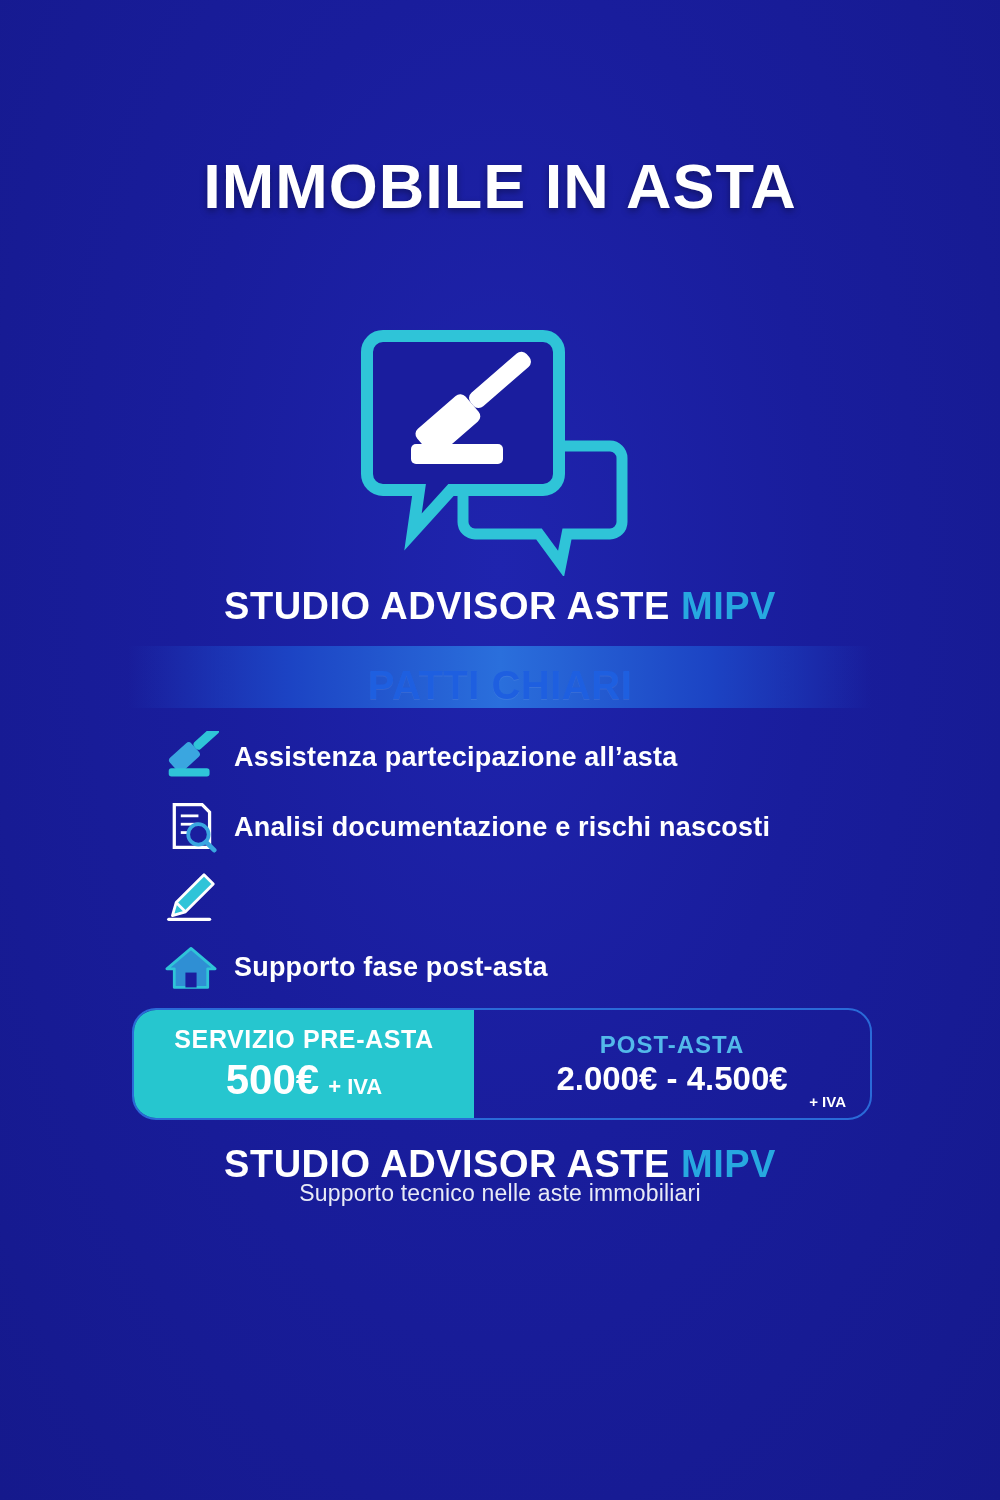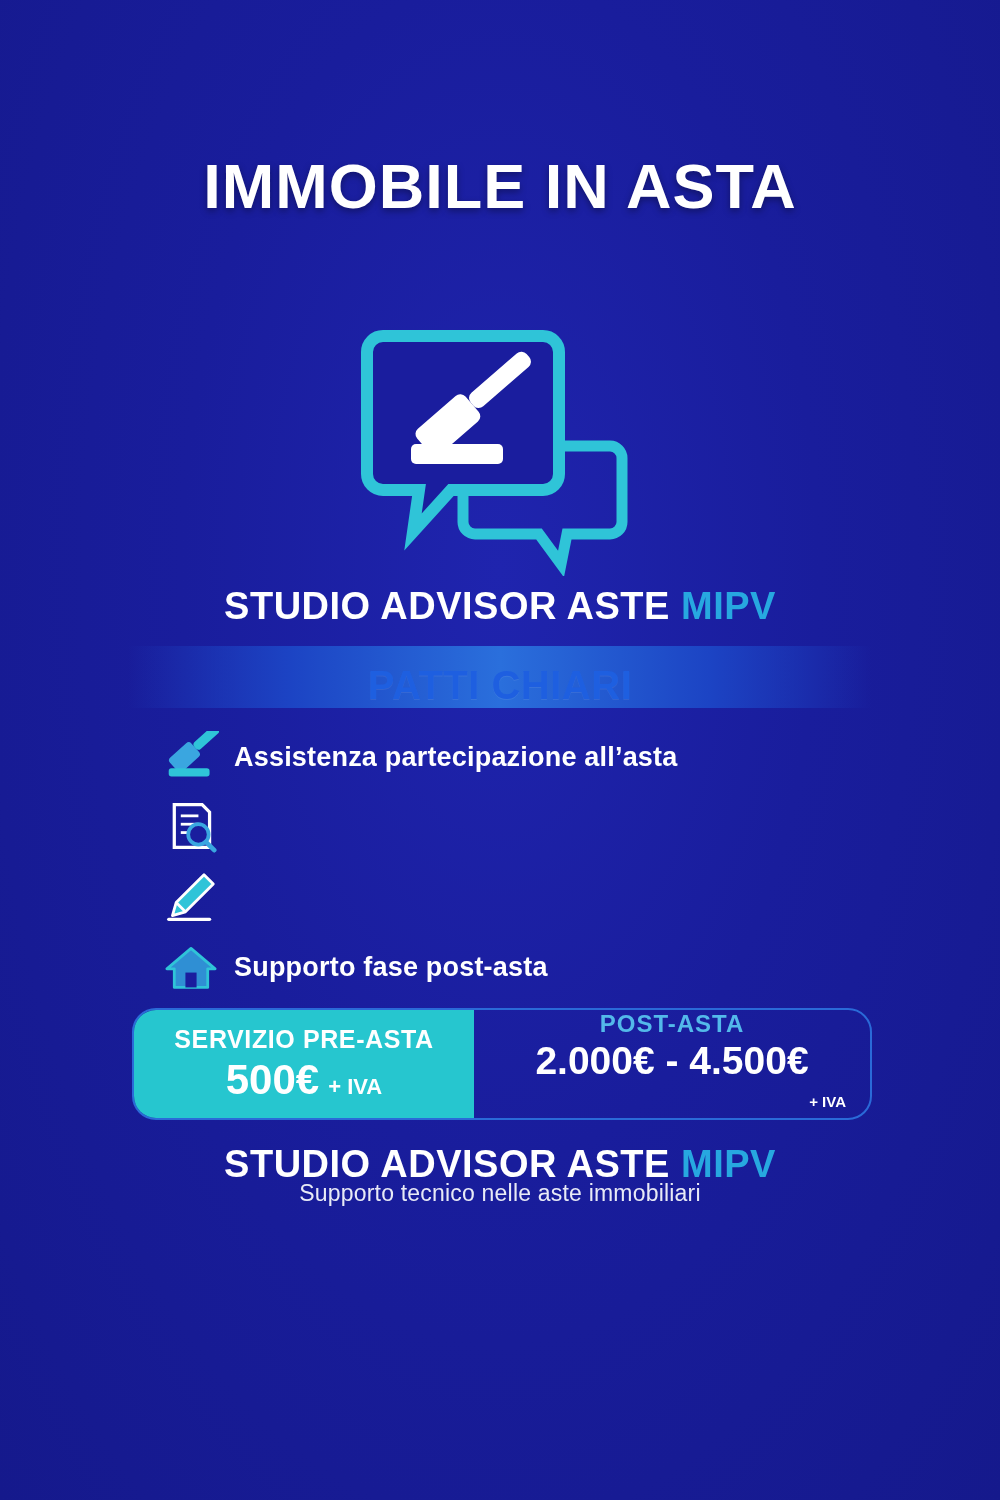--- a/index.html
+++ b/index.html
@@ -178,30 +178,31 @@
   .price-pre .pvalue .iva {
     font-size: 22px;
     margin-left: 9px;
     font-weight: bold;
   }
   .price-post {
     flex: 1;
     display: flex;
     flex-direction: column;
     align-items: center;
+    justify-content: center;
     position: relative;
   }
   .price-post .plabel {
     font-size: 24px;
     font-weight: bold;
     color: #53b9ea;
     letter-spacing: 1px;
   }
   .price-post .pvalue {
-    font-size: 39px;
+    font-size: 33px;
     font-weight: bold;
     color: #ffffff;
     margin-top: 1px;
   }
   .price-post .iva {
     position: absolute;
     right: 24px;
     bottom: 8px;
     font-size: 15px;
     color: #ffffff;
@@ -286,20 +287,21 @@
       <span class="feature-icon">
         <svg viewBox="0 0 60 56" width="56" height="52" aria-hidden="true">
           <path d="M12 4 H42 L50 12 V50 H12 Z" fill="none" stroke="#ffffff" stroke-width="3.5"></path>
           <line x1="19" y1="16" x2="38" y2="16" stroke="#ffffff" stroke-width="3"></line>
           <line x1="19" y1="25" x2="38" y2="25" stroke="#ffffff" stroke-width="3"></line>
           <line x1="19" y1="34" x2="30" y2="34" stroke="#ffffff" stroke-width="3"></line>
           <circle cx="38" cy="36" r="11" fill="#1a1d9e" stroke="#3aa6e0" stroke-width="4"></circle>
           <line x1="46" y1="44" x2="55" y2="53" stroke="#3aa6e0" stroke-width="5" stroke-linecap="round"></line>
         </svg>
       </span>
+      <span class="feature-label">Analisi documentazione e rischi nascosti</span>
     </div>
 
     <div class="feature">
       <span class="feature-icon">
         <svg viewBox="0 0 60 56" width="56" height="52" aria-hidden="true">
           <path d="M44 4 L54 14 L24 44 L10 48 L14 34 Z" fill="#2fc4d8" stroke="#ffffff" stroke-width="3" stroke-linejoin="round"></path>
           <line x1="14" y1="34" x2="24" y2="44" stroke="#ffffff" stroke-width="3"></line>
           <line x1="6" y1="52" x2="50" y2="52" stroke="#ffffff" stroke-width="3.5" stroke-linecap="round"></line>
         </svg>
       </span>

